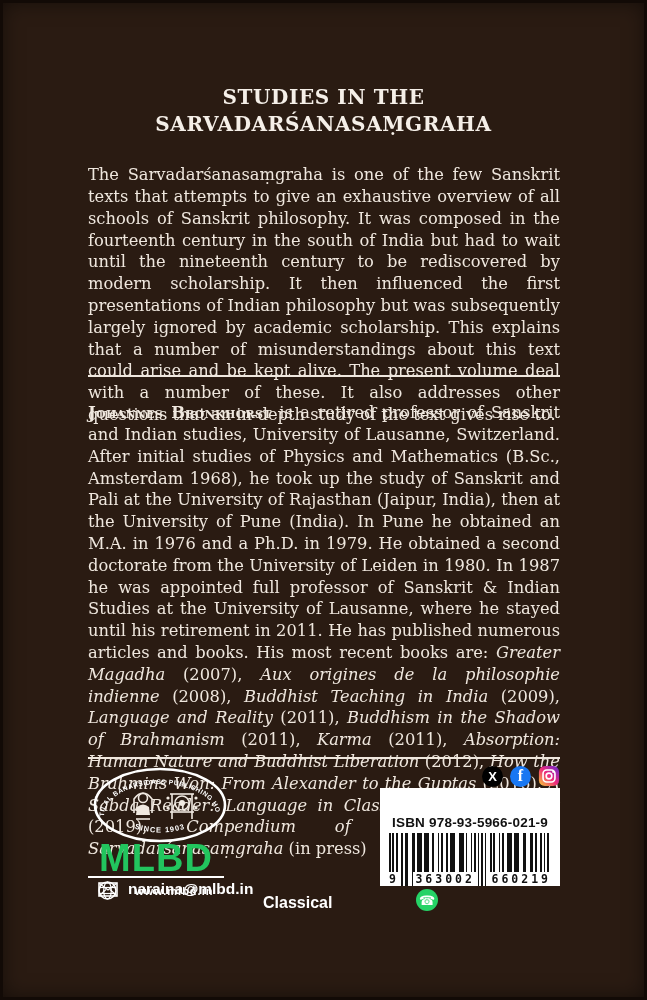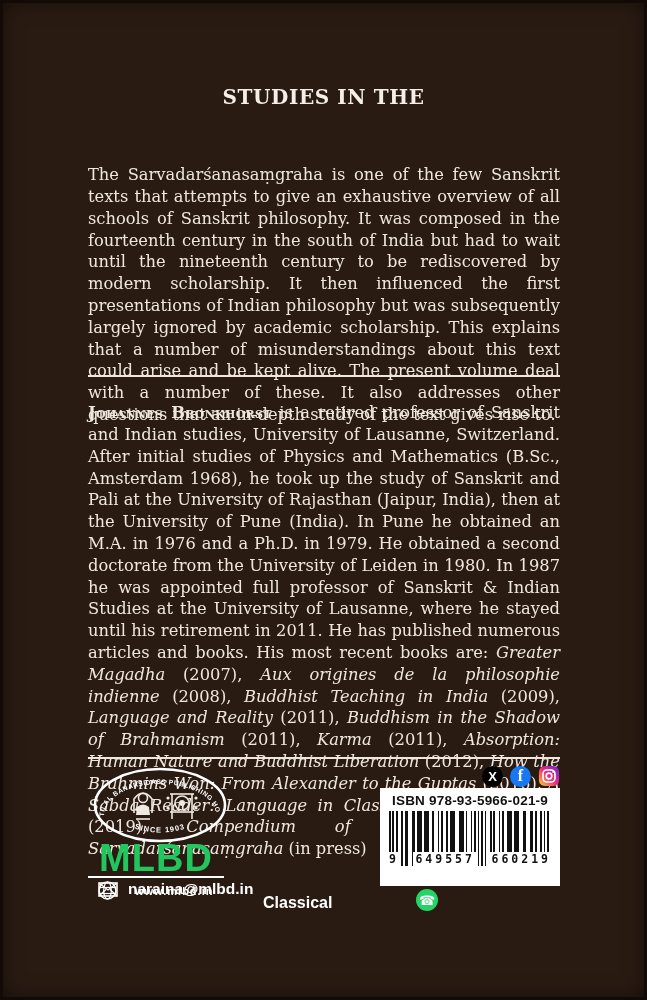--- a/index.html
+++ b/index.html
@@ -78,21 +78,21 @@
     font-weight:bold;font-size:19px;color:#fff;margin-left:3px;
   }
   .isbn-box{
     position:absolute;left:380px;top:788px;width:180px;height:98px;
     background:#fff;color:#111;
     display:flex;flex-direction:column;align-items:center;
     padding-top:5px;box-sizing:border-box;
   }
   .isbn-label{
     font-family:"Liberation Sans","DejaVu Sans",sans-serif;
-    font-weight:bold;font-size:13.5px;letter-spacing:.2px;white-space:nowrap;
+    font-weight:bold;font-size:13.5px;letter-spacing:.2px;white-space:nowrap;margin-top:22px;
   }
   .barcode{
     display:flex;align-items:stretch;height:55px;width:162px;margin-top:3px;
   }
   .barcode span{flex-basis:0;}
   .barcode .bar{background:#111;}
   .barcode .sp{background:transparent;}
   .barcode-digits{
     display:flex;justify-content:space-between;width:166px;
     margin-top:-14px;position:relative;
@@ -113,20 +113,21 @@
   }
   svg text{font-family:"Liberation Sans","DejaVu Sans",sans-serif;}
 </style>
 </head>
 <body>
 
 <div class="cover">
 
   <div class="title">
     <div>STUDIES IN THE</div>
+    <div>SARVADARŚANASAṂGRAHA</div>
   </div>
 
   <p class="body-text synopsis">The Sarvadarśanasaṃgraha is one of the few Sanskrit texts that attempts to give an exhaustive overview of all schools of Sanskrit philosophy. It was composed in the fourteenth century in the south of India but had to wait until the nineteenth century to be rediscovered by modern scholarship. It then influenced the first presentations of Indian philosophy but was subsequently largely ignored by academic scholarship. This explains that a number of misunderstandings about this text could arise and be kept alive. The present volume deal with a number of these. It also addresses other questions that an in-depth study of the text gives rise to.</p>
 
   <div class="rule rule1"></div>
 
   <p class="body-text bio"><span class="seg-name">Johannes Bronkhorst</span><span class="seg-normal"> is a retired professor of Sanskrit and Indian studies, University of Lausanne, Switzerland. After initial studies of Physics and Mathematics (B.Sc., Amsterdam 1968), he took up the study of Sanskrit and Pali at the University of Rajasthan (Jaipur, India), then at the University of Pune (India). In Pune he obtained an M.A. in 1976 and a Ph.D. in 1979. He obtained a second doctorate from the University of Leiden in 1980. In 1987 he was appointed full professor of Sanskrit &amp; Indian Studies at the University of Lausanne, where he stayed until his retirement in 2011. He has published numerous articles and books. His most recent books are: </span><span class="seg-italic">Greater Magadha</span><span class="seg-normal"> (2007), </span><span class="seg-italic">Aux origines de la philosophie indienne</span><span class="seg-normal"> (2008), </span><span class="seg-italic">Buddhist Teaching in India</span><span class="seg-normal"> (2009), </span><span class="seg-italic">Language and Reality</span><span class="seg-normal"> (2011), </span><span class="seg-italic">Buddhism in the Shadow of Brahmanism</span><span class="seg-normal"> (2011), </span><span class="seg-italic">Karma</span><span class="seg-normal"> (2011), </span><span class="seg-italic">Absorption: Human Nature and Buddhist Liberation</span><span class="seg-normal"> (2012), </span><span class="seg-italic">How the Brahmins Won: From Alexander to the Guptas</span><span class="seg-normal"> (2016), </span><span class="seg-italic">A Śabda Reader: Language in Classical Indian Thought</span><span class="seg-normal"> (2019), </span><span class="seg-italic">Compendium of All Philosophies: Sarvadarśanasaṃgraha</span><span class="seg-normal"> (in press)</span></p>
 
   <div class="rule rule2"></div>
 
@@ -270,21 +271,21 @@
         <span class="sp" style="flex-grow: 2;"></span>
         <span class="bar" style="flex-grow: 1;"></span>
         <span class="sp" style="flex-grow: 1;"></span>
         <span class="bar" style="flex-grow: 1;"></span>
         <span class="sp" style="flex-grow: 1;"></span>
         <span class="bar" style="flex-grow: 1;"></span>
         <span class="sp" style="flex-grow: 1;"></span>
       </div>
     <div class="barcode-digits">
         <span class="dgroup">9</span>
-        <span class="dgroup">649557</span>
+        <span class="dgroup">363002</span>
         <span class="dgroup">660219</span>
       </div>
   </div>
 
   <div class="whatsapp-row">
     <span class="badge wa-badge">☎</span>
   </div>
 
 </div>
 

